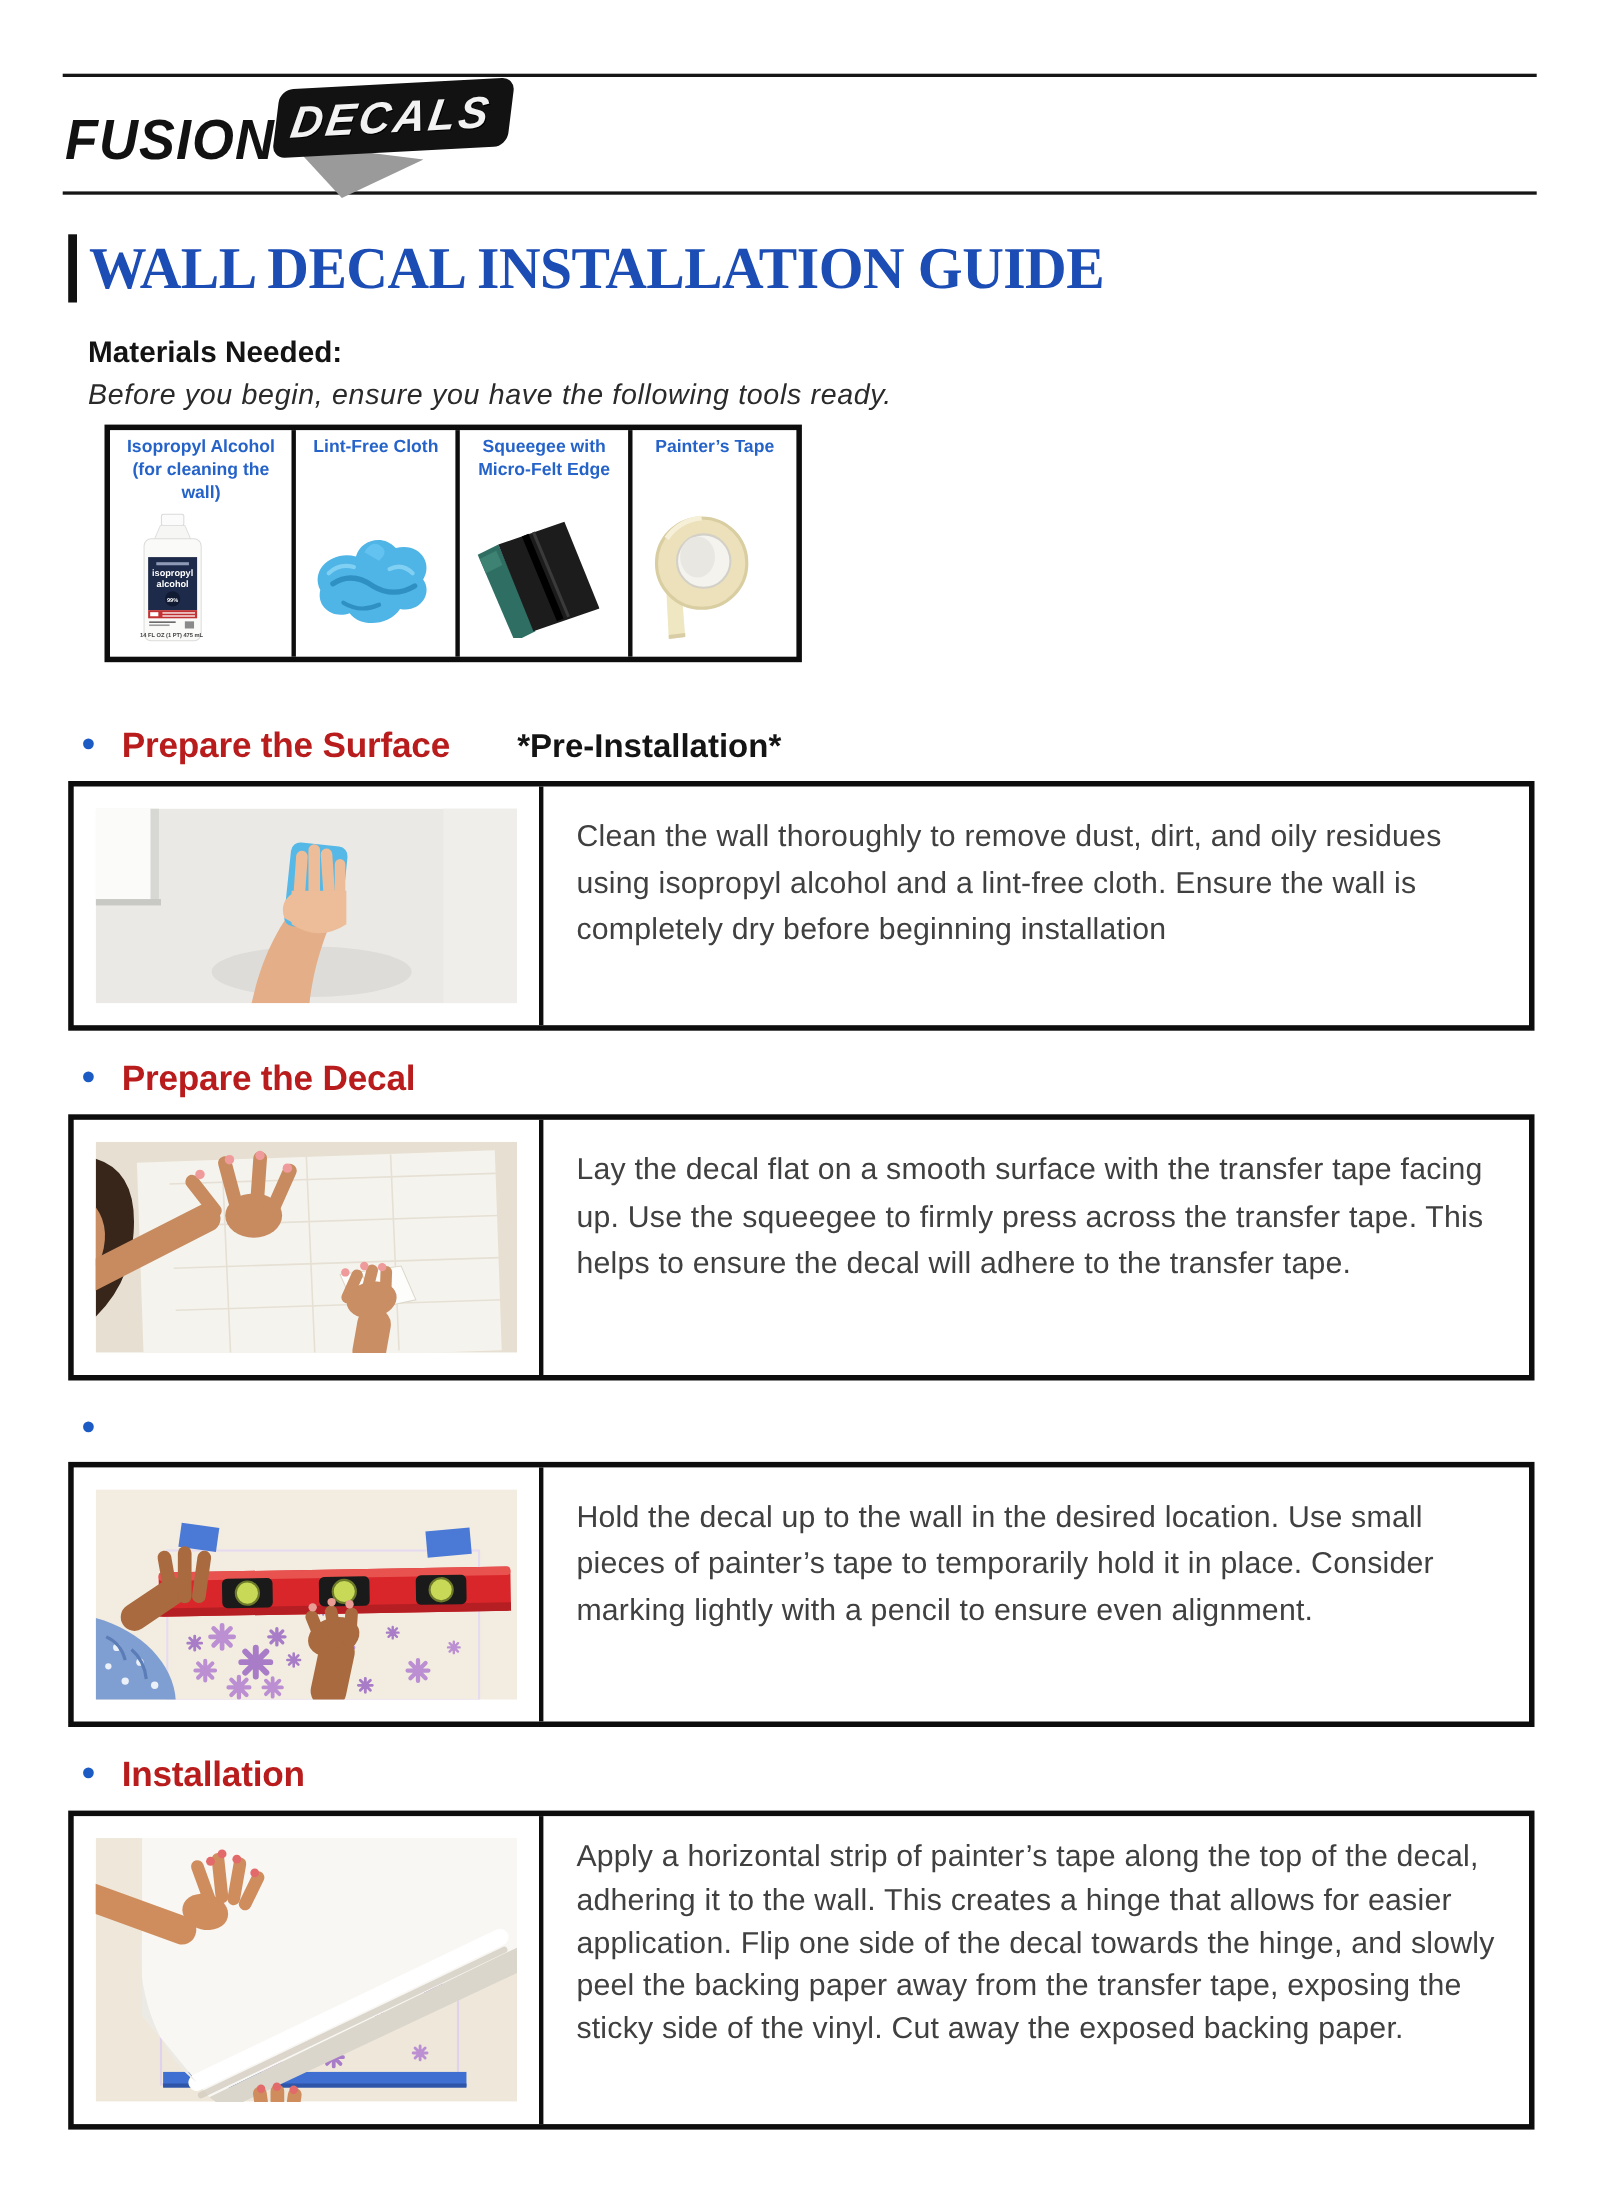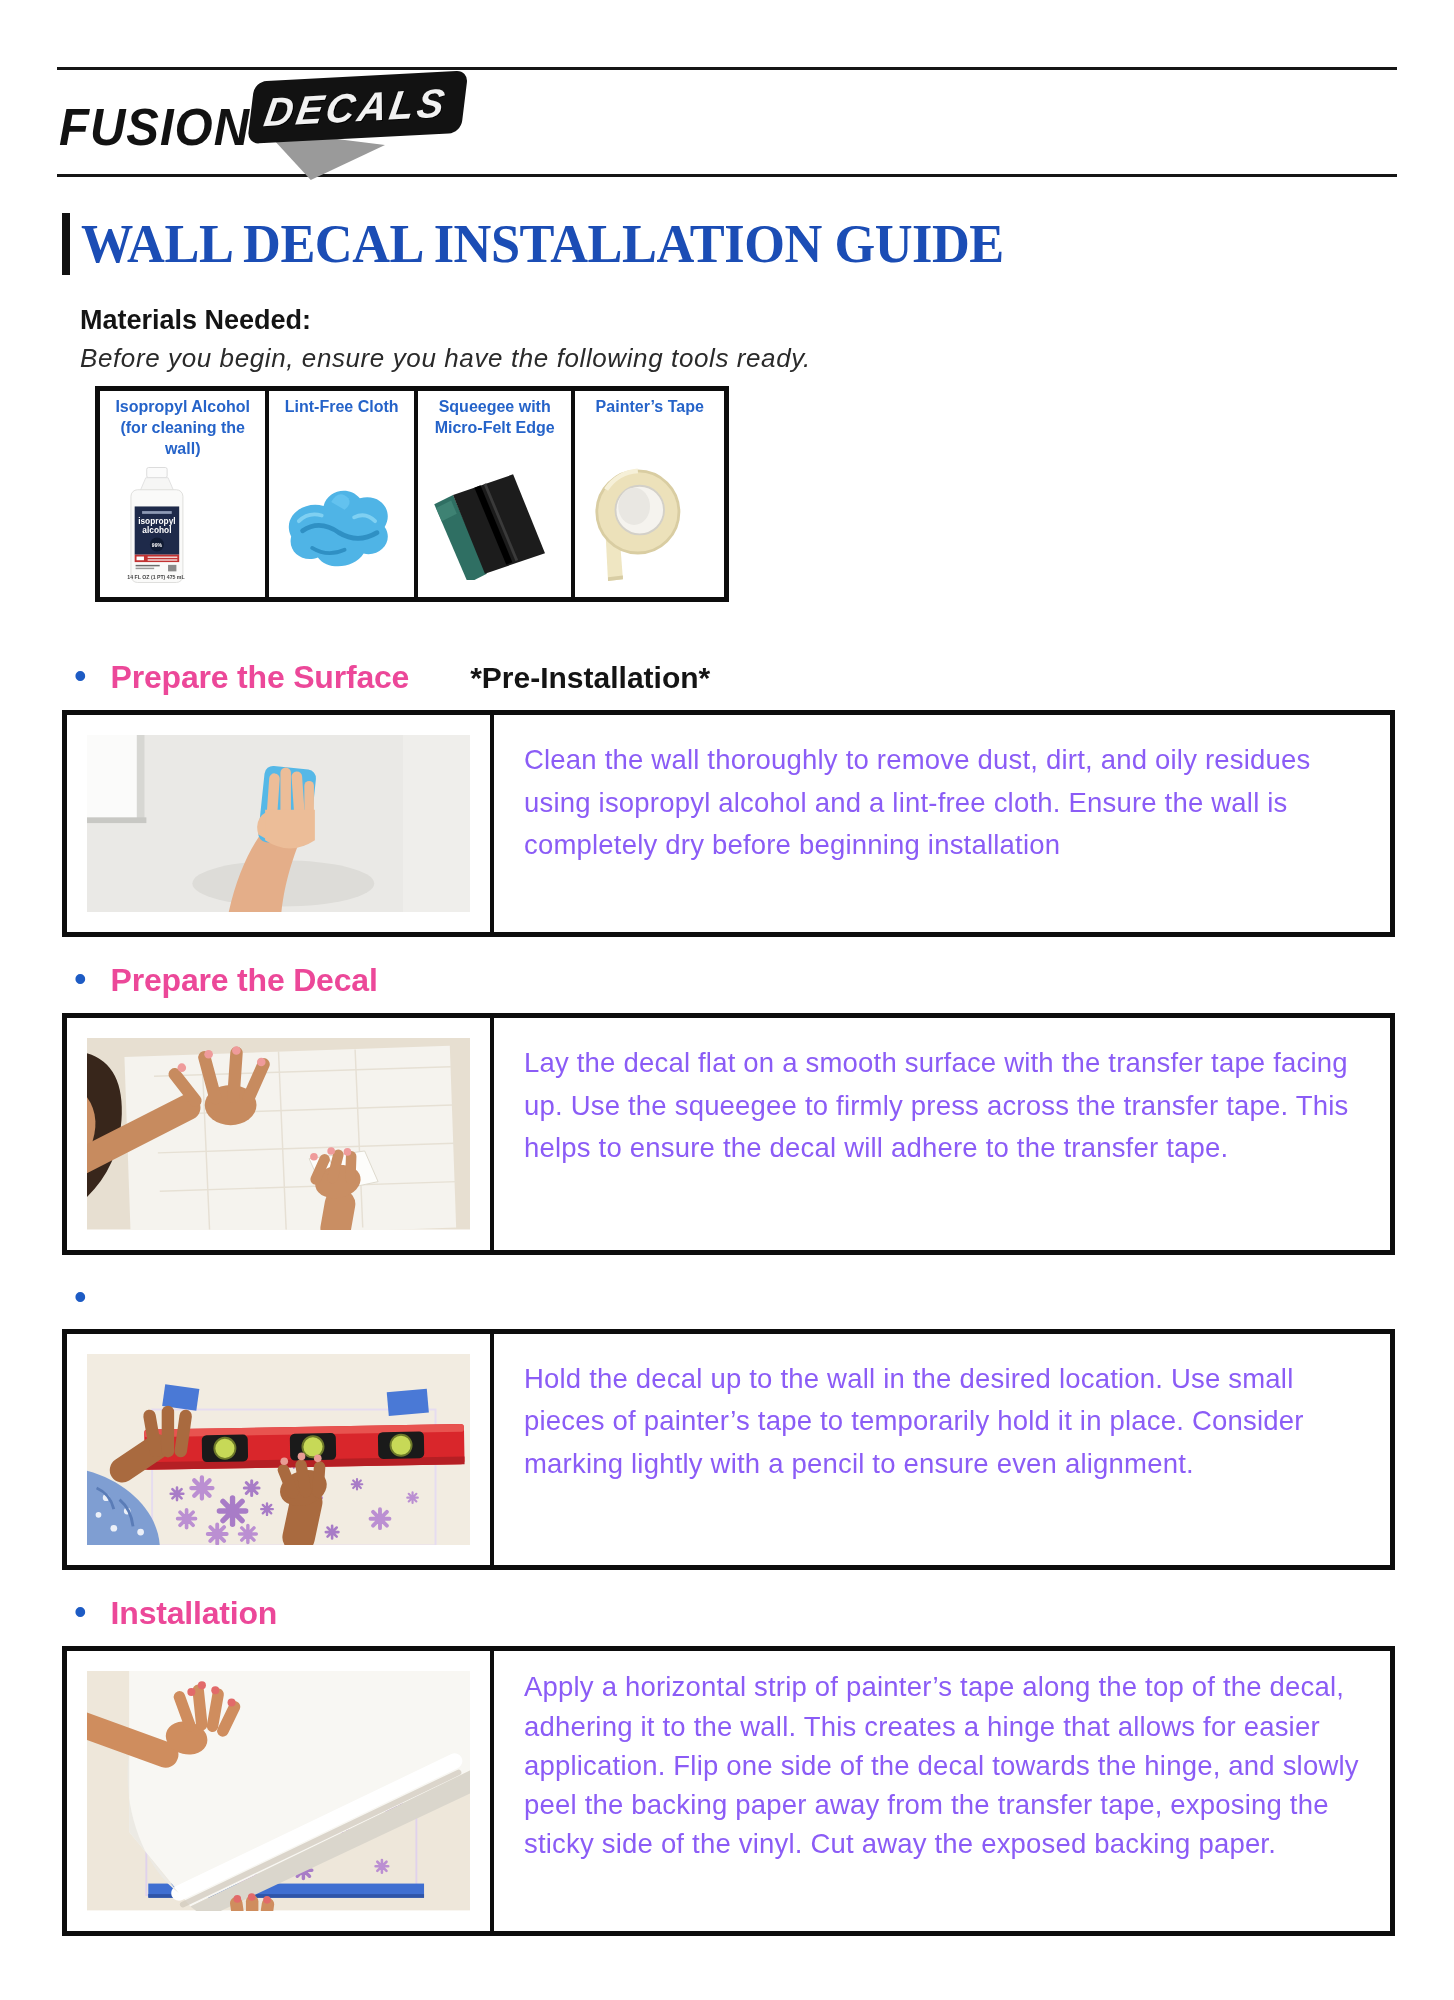--- a/index.html
+++ b/index.html
@@ -55,36 +55,36 @@
   .mat-cell:last-child { border-right:none; }
   .mat-label {
     color:#2563c9; font-weight:bold; font-size:16px; text-align:center;
     line-height:1.3; min-height:64px; display:flex; align-items:flex-start; justify-content:center;
   }
   .mat-icon { height:128px; display:flex; align-items:center; justify-content:flex-start; }
 
   
   .sec-head { display:flex; align-items:baseline; margin-left:62px; }
   .sec-bullet { color:#1d5bc4; font-size:36px; margin:0 24px 0 12px; line-height:1; }
-  .sec-title { color:#ec4899; font-size:32px; font-weight:bold; letter-spacing:-0.2px; }
+  .sec-title { color:#b91c1c; font-size:32px; font-weight:bold; letter-spacing:-0.2px; }
   .sec-note  { color:#141414; font-size:30px; font-weight:bold; margin-left:61px; }
   .mt-sec1 { margin-top:56px; }
   .mt-sec  { margin-top:24px; }
 
   .step-box {
     display:grid; grid-template-columns:427px 1fr;
     border:5px solid #0d0d0d; margin:14px 59px 0 62px; background:#fff;
   }
   .step-img {
     border-right:4px solid #0d0d0d; padding:20px;
     display:flex; align-items:center; justify-content:center;
   }
   .step-img svg { width:100%; height:auto; display:block; }
   .step-text {
-    padding:24px 30px; font-size:27.5px; line-height:1.55; color:#8b5cf6; letter-spacing:0.2px;
+    padding:24px 30px; font-size:27.5px; line-height:1.55; color:#404040; letter-spacing:0.2px;
   }
   .step-text.tight { padding:16px 30px; line-height:1.43; }
   .hidden-defs { position:absolute; width:0; height:0; overflow:hidden; }
 </style>
 </head>
 <body>
 
 <svg class="hidden-defs" aria-hidden="true">
   <defs>
     <g id="st8">

